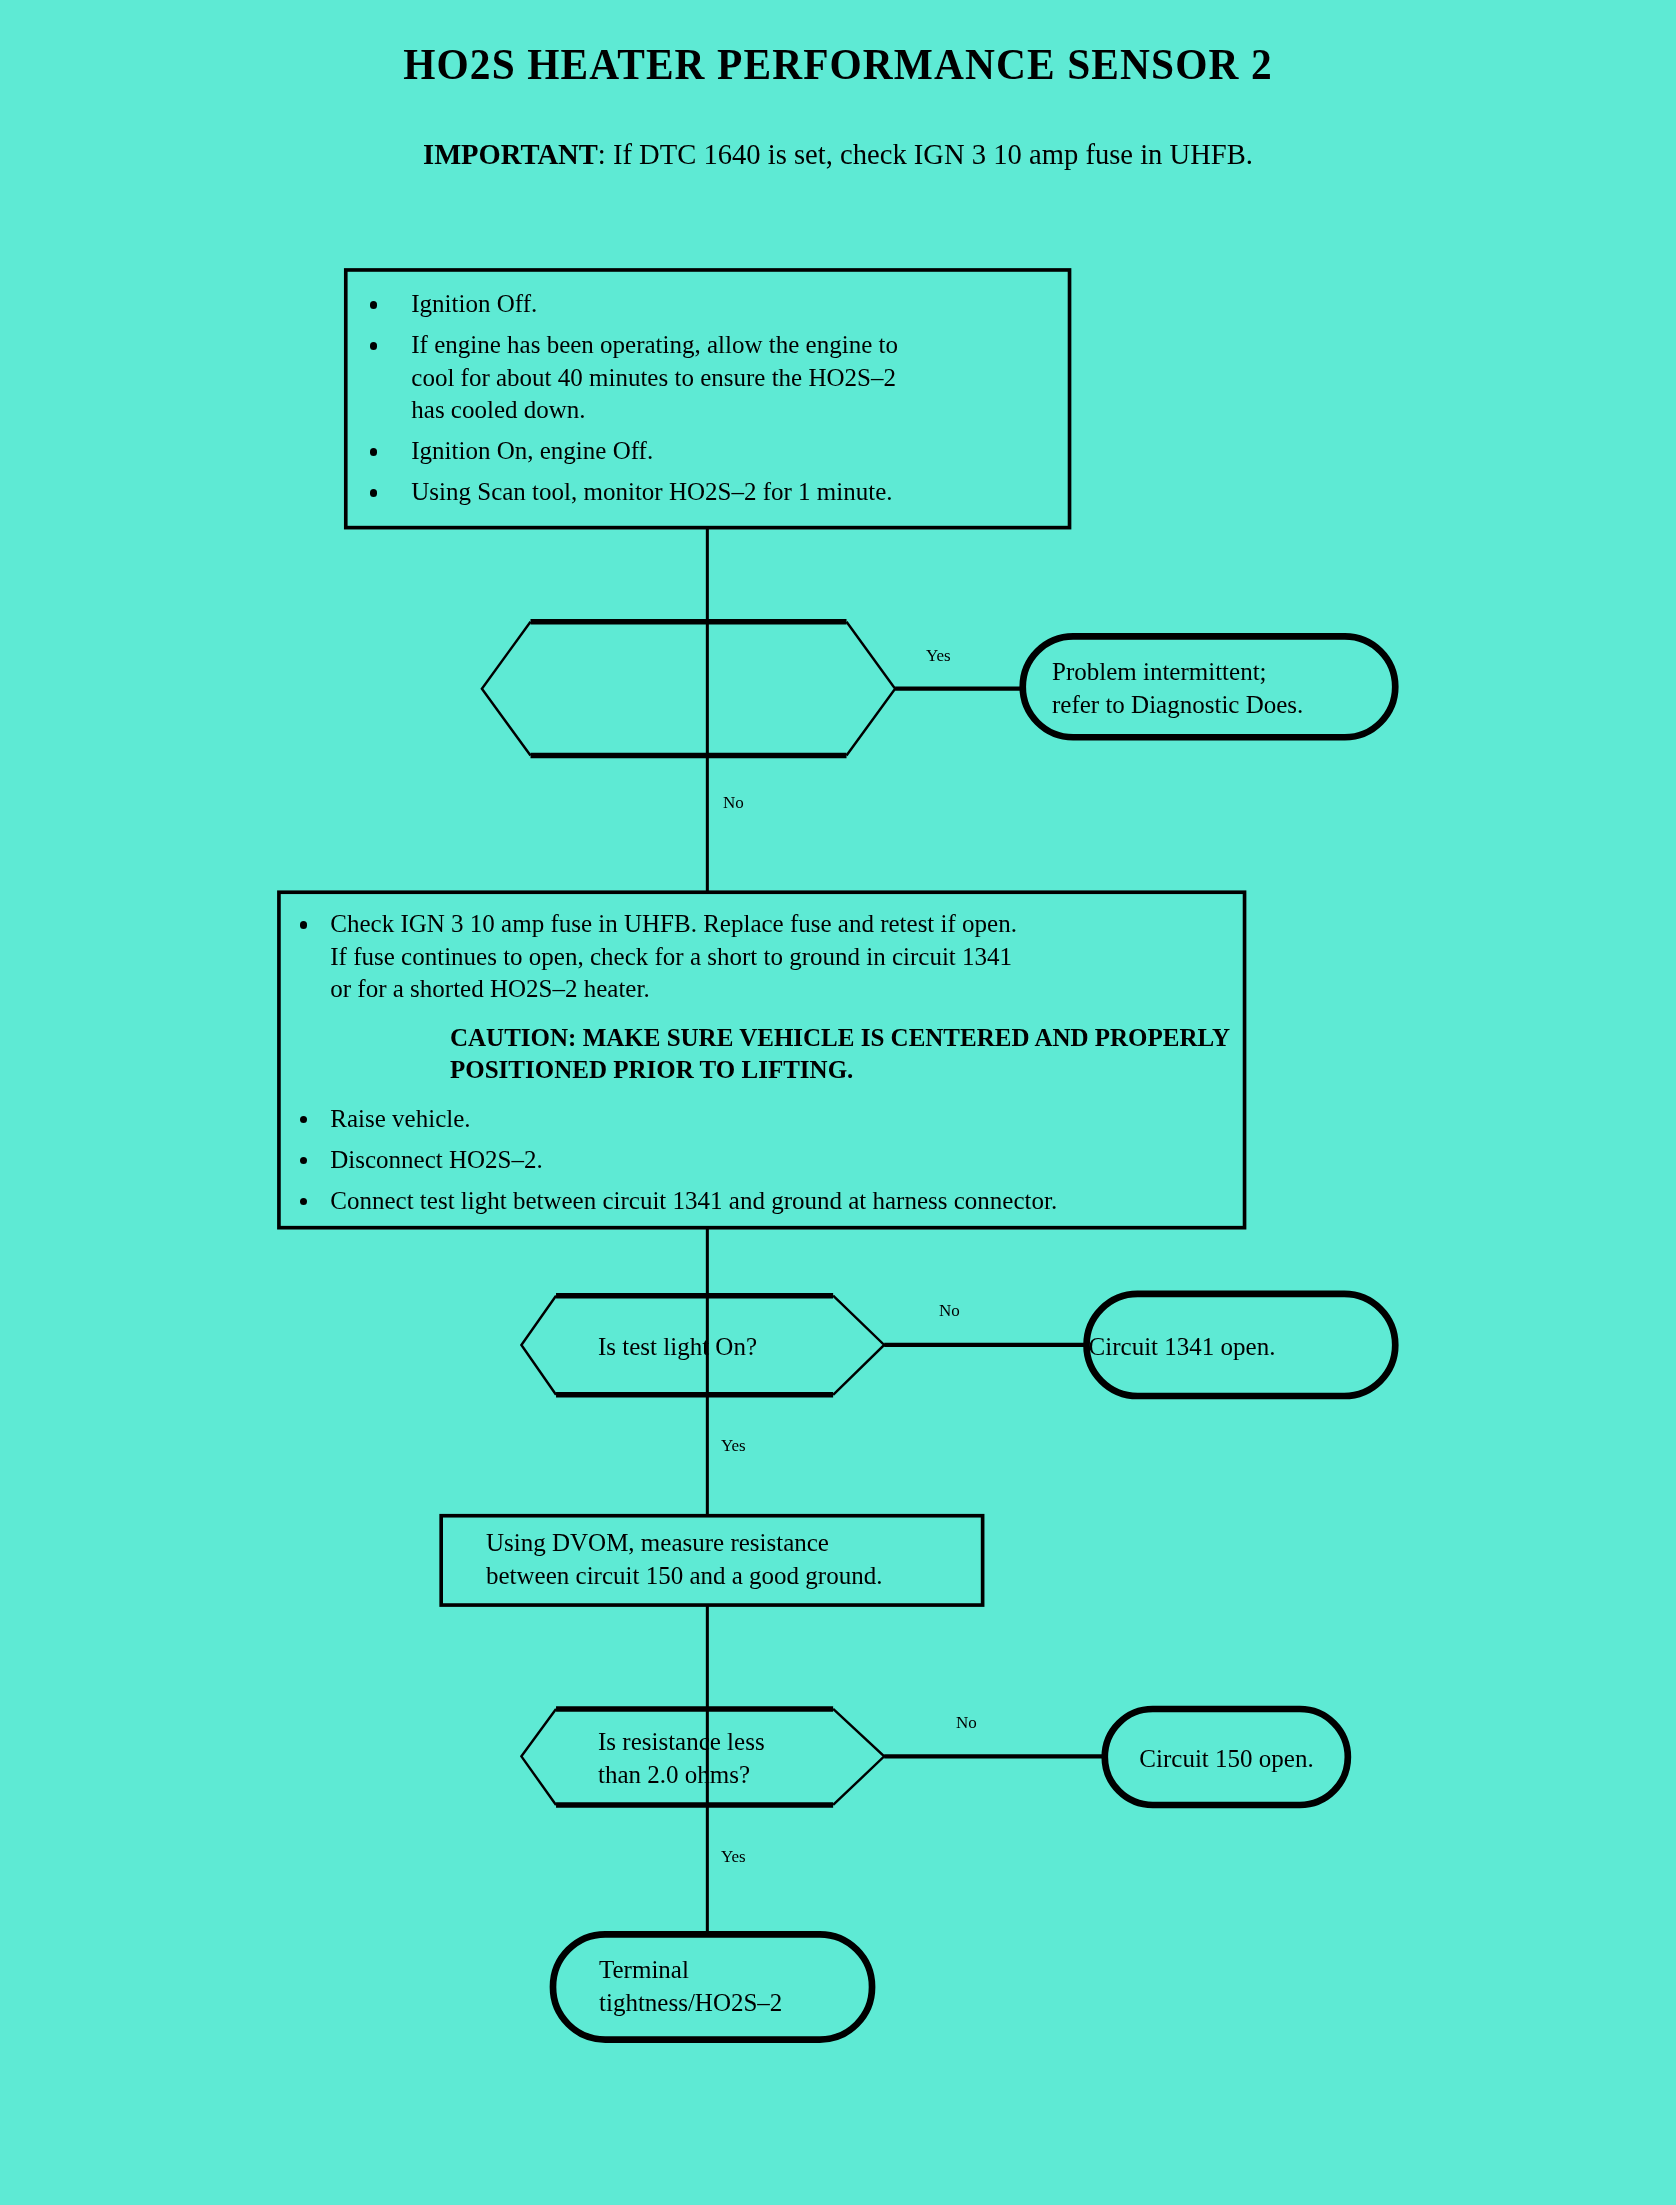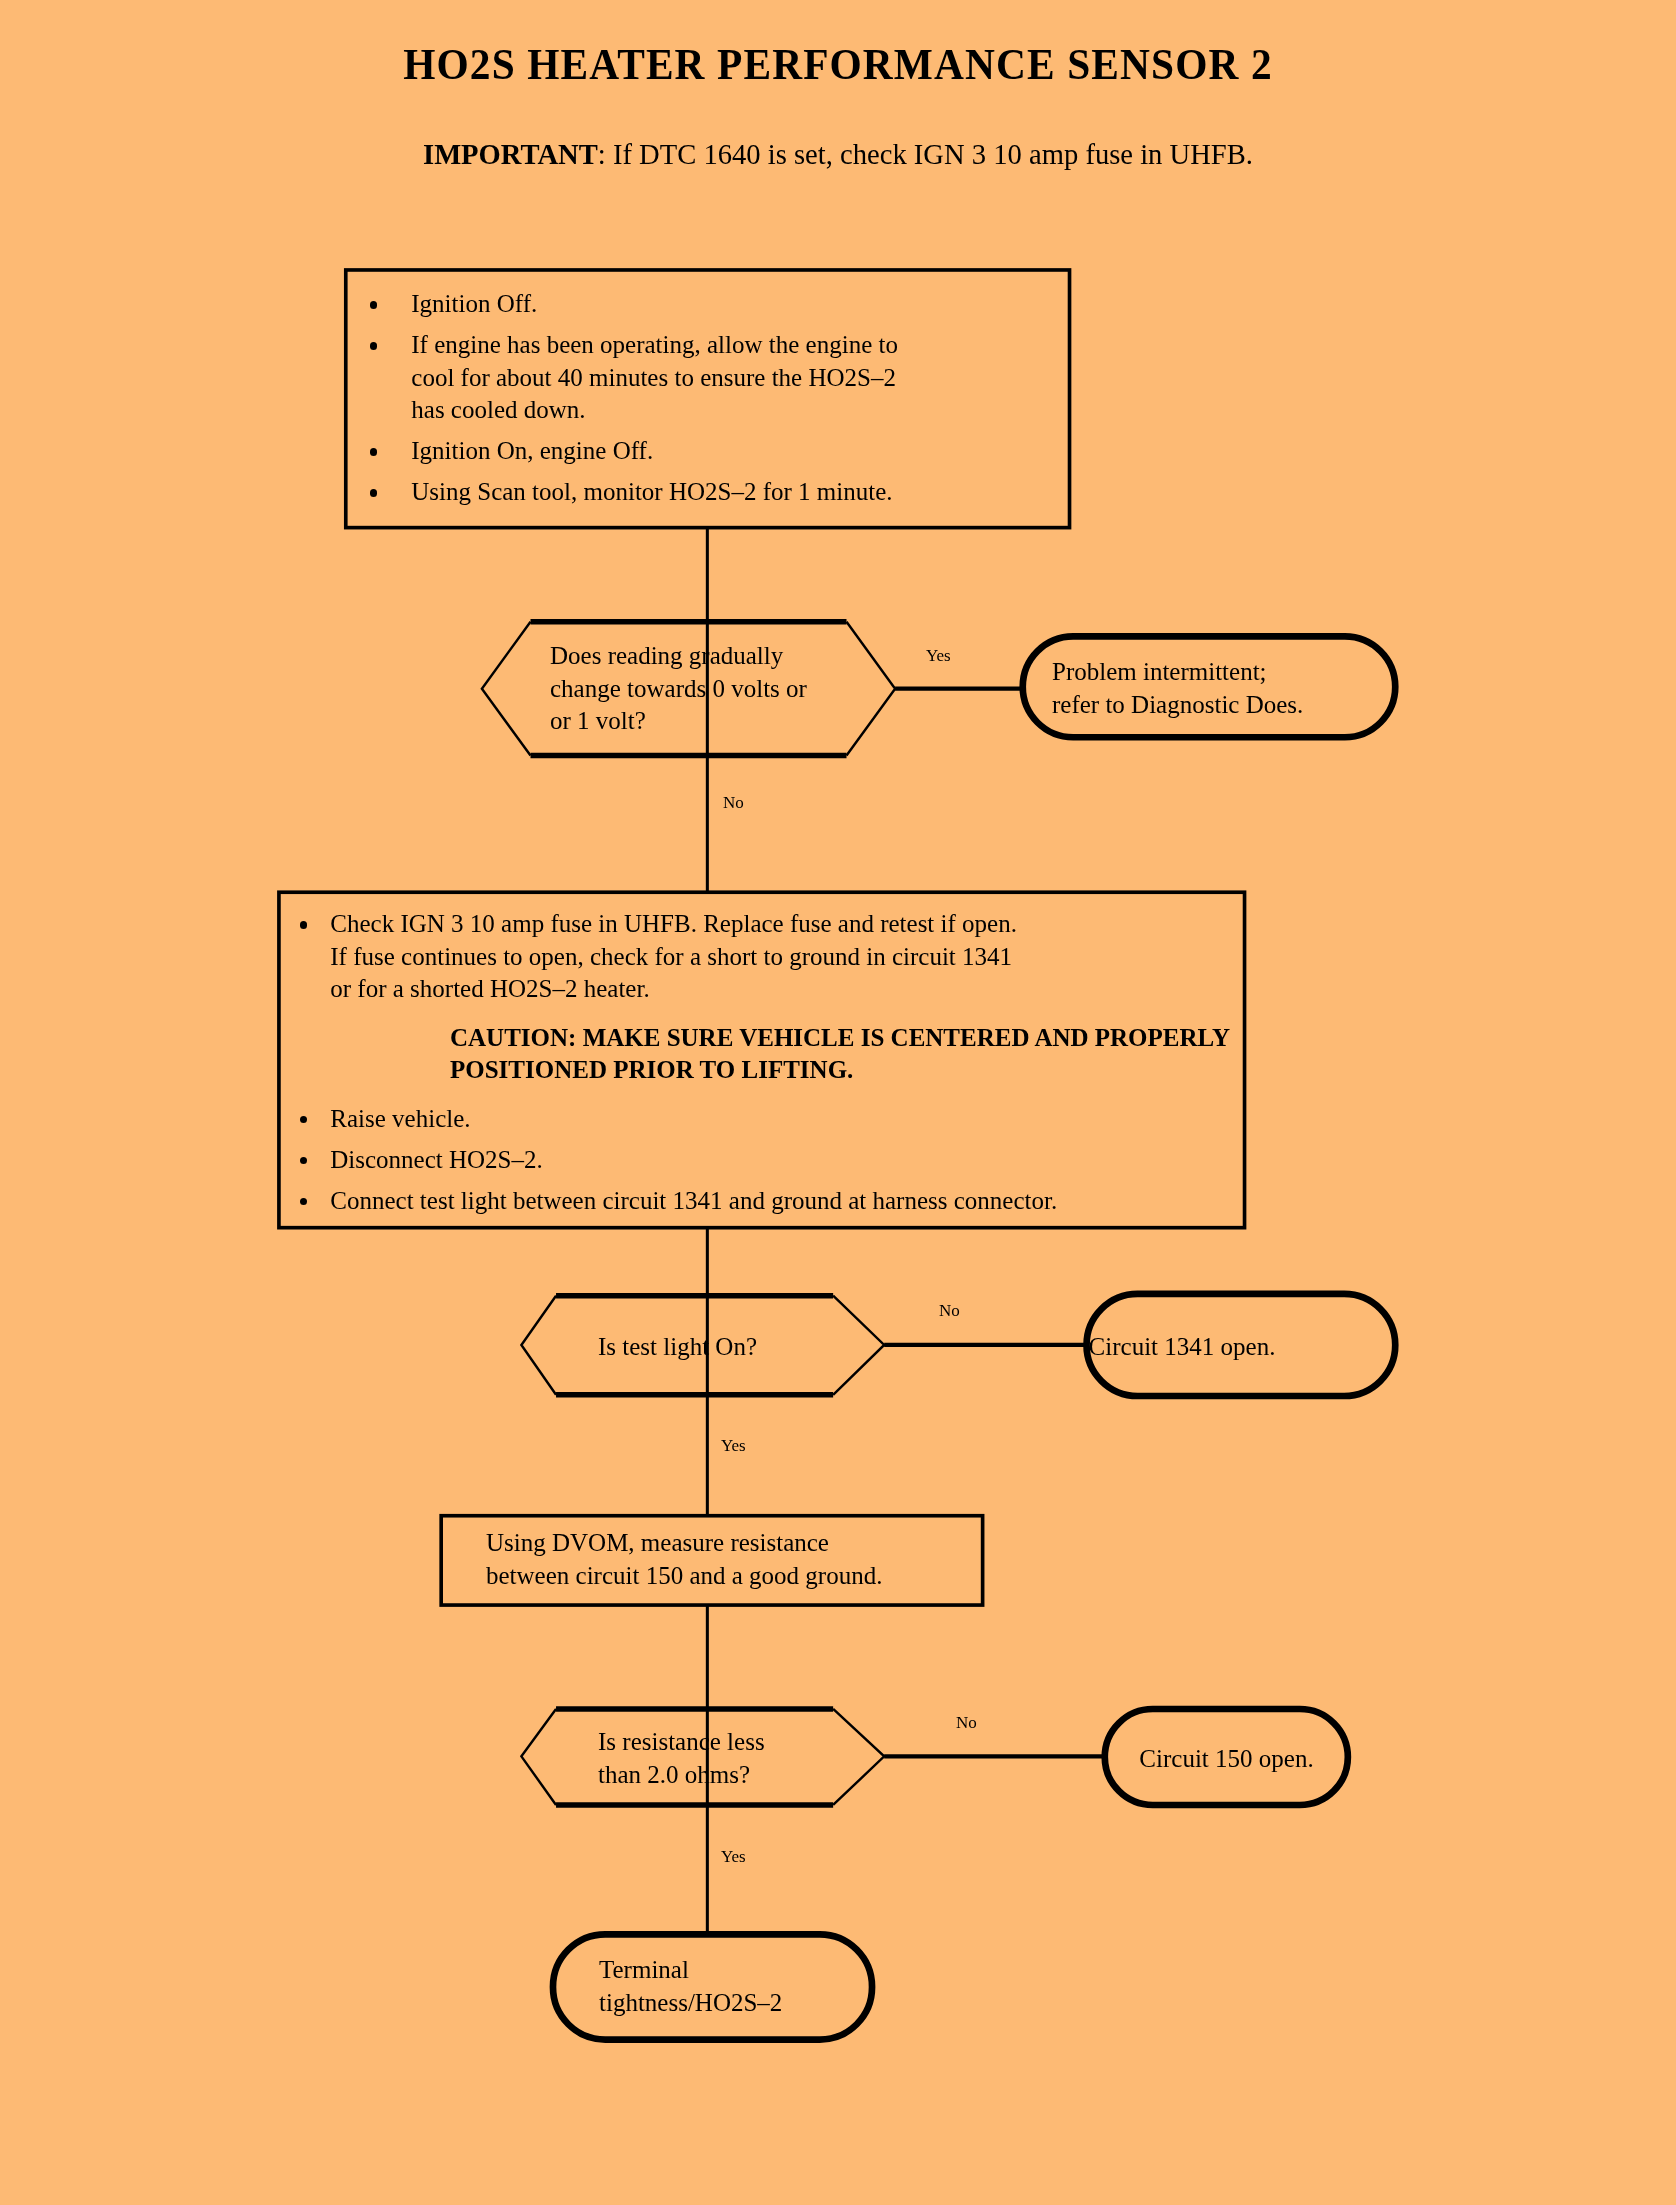--- a/index.html
+++ b/index.html
@@ -8,21 +8,21 @@
     background: #ffffff;
   }
   body {
     font-family: "Liberation Serif", "DejaVu Serif", serif;
     color: #000000;
   }
   #page {
     position: relative;
     width: 1676px;
     height: 2205px;
-    background: #fdba74;
+    background: #5eead4;
     overflow: hidden;
   }
   #flow {
     position: absolute;
     inset: 0;
     width: 1676px;
     height: 2205px;
   }
   .doc-title {
     position: absolute;
@@ -167,23 +167,20 @@
       <span class="bullet-gap-a"></span>
       <span class="bullet-text">Ignition On, engine Off.</span>
     </div>
     <div class="bullet-row">
       <span class="bullet-dot"></span>
       <span class="bullet-gap-a"></span>
       <span class="bullet-text">Using Scan tool, monitor HO2S–2 for 1 minute.</span>
     </div>
   </div>
 
-  <div class="txt" style="left:550px; top:640px; width:304px;">Does reading gradually
-change towards 0 volts or
-or 1 volt?</div>
   <div class="edge-label" style="left:926px; top:646px;">Yes</div>
   <div class="edge-label" style="left:723px; top:793px;">No</div>
 
   <div class="txt" style="left:1052px; top:656px; width:340px;">Problem intermittent;
 refer to Diagnostic Does.</div>
 
   <div class="bullet-list" style="left:300px; top:908px; width:930px;">
     <div class="bullet-row">
       <span class="bullet-dot"></span>
       <span class="bullet-gap-b"></span>

